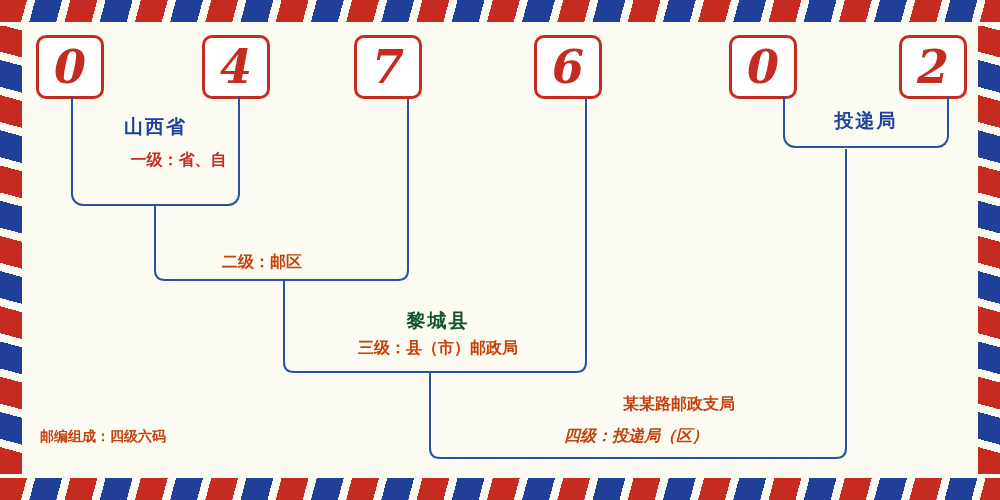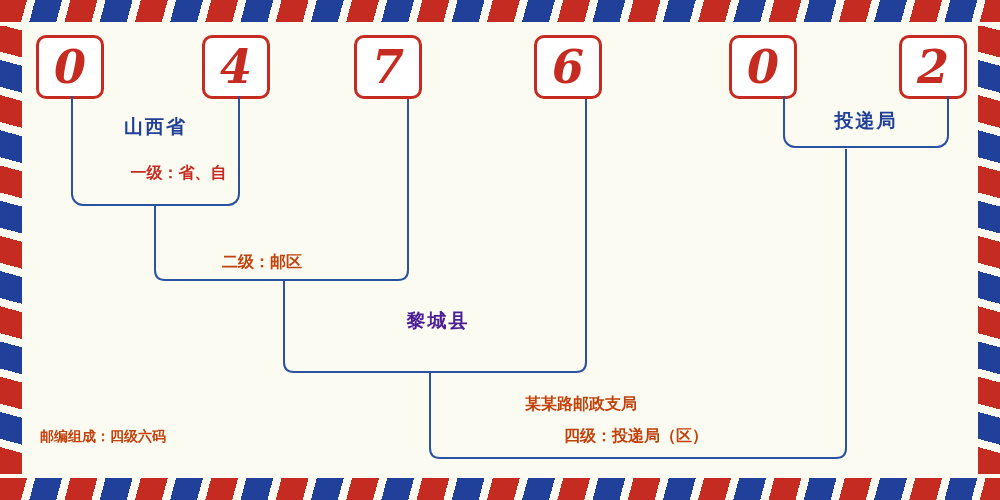--- a/index.html
+++ b/index.html
@@ -44,32 +44,32 @@
     border-radius:0 0 12px 12px; box-sizing:border-box; text-align:center;
   }
   .bracketA { left:71px; top:96px; width:169px; height:110px; padding-top:18px; }
   .bracketB { left:763px; top:96px; width:166px; height:52px; padding-top:12px;margin-left:20px; }
 
   .region-blue {
     color:#20409a; font-weight:bold; font-size:19px; letter-spacing:2px;
   }
   .desc-red {
     color:#c62b22; font-weight:bold; font-size:16px; line-height:1.45;
-    margin-top:21px;
+    margin-top:8px;
     padding-left:46px;
   }
   .label { position:absolute; }
   .red-label { color:#c2410c; font-weight:bold; font-size:16px; }
-  .blue-label { color:#4c1d95; font-weight:bold; font-size:19px; letter-spacing:2px; }
+  .blue-label { color:#14532d; font-weight:bold; font-size:19px; letter-spacing:2px; }
 
   .lv2 { left:222px; top:252px; }
   .lv3-region { left:383px; top:308px; width:110px; text-align:center; }
   .lv3-label { left:328px; top:338px; width:220px; text-align:center; }
-  .lv4-branch { left:525px; top:394px; width:222px; text-align:left; }
-  .lv4-label { left:525px; top:426px; width:222px; text-align:center; }
+  .lv4-branch { left:513px; top:394px; width:222px; text-align:right; }
+  .lv4-label { left:525px; top:426px; width:222px; text-align:center;font-style:italic; }
   .footer-note { left:40px; top:428px; font-size:14px; }
 </style>
 </head>
 <body>
 
 <div class="canvas">
 
   <div class="border-h border-top"></div>
   <div class="border-h border-bottom"></div>
   <div class="border-v border-left"></div>
@@ -91,20 +91,21 @@
   <div class="bracket bracketA">
     <div class="region-blue">山西省</div>
     <div class="desc-red">
       <div>一级：省、自</div>
     </div>
   </div>
 
   <div class="label red-label lv2">二级：邮区</div>
 
   <div class="label blue-label lv3-region">黎城县</div>
+  <div class="label red-label lv3-label">三级：县（市）邮政局</div>
 
   <div class="label red-label lv4-branch">某某路邮政支局</div>
   <div class="label red-label lv4-label">四级：投递局（区）</div>
 
   <div class="bracket bracketB">
     <div class="region-blue">投递局</div>
   </div>
 
   <div class="label red-label footer-note">邮编组成：四级六码</div>
 

